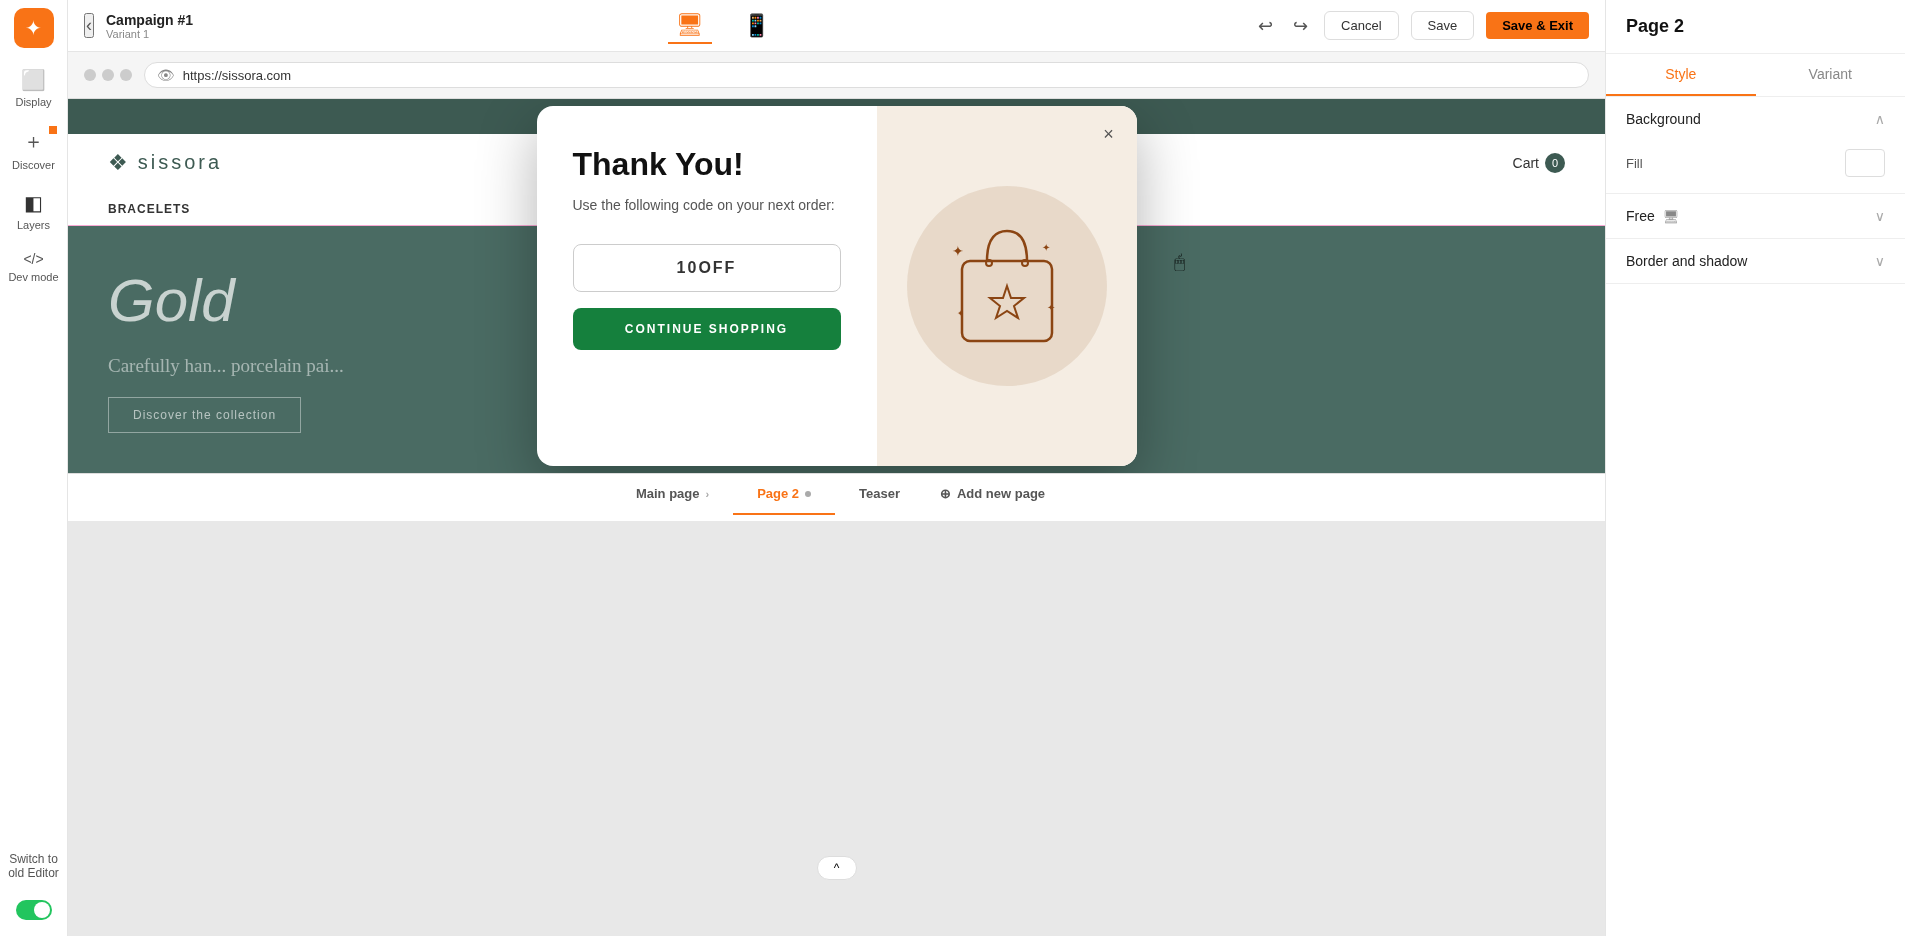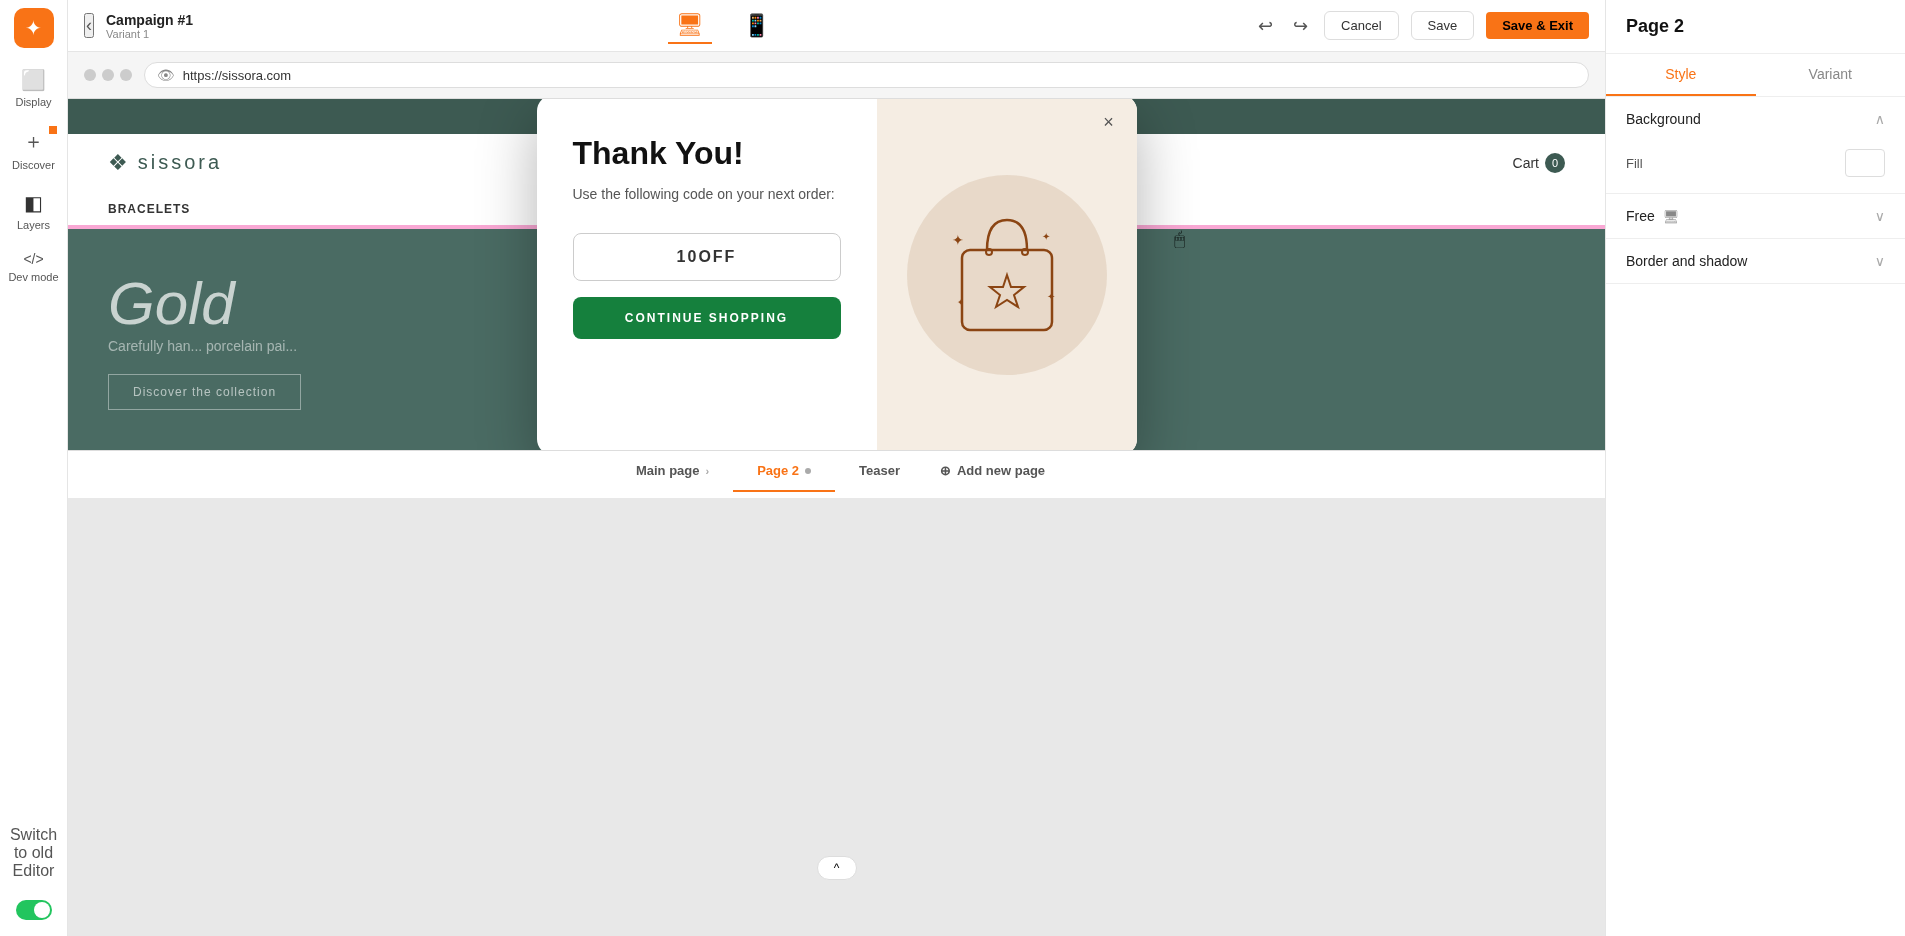--- a/index.html
+++ b/index.html
@@ -30,21 +30,21 @@
       cursor: pointer;
       width: 100%;
       gap: 4px;
       color: #555;
       font-size: 11px;
     }
     .sidebar-item .icon { font-size: 20px; color: #555; }
     .sidebar-item.active .icon { color: #333; }
     .switch-to-old {
       margin-top: auto;
-      font-size: 16px;
+      font-size: 12px;
       color: #555;
       text-align: center;
       padding: 8px 4px;
       cursor: pointer;
     }
     .toggle-wrap {
       display: flex; align-items: center; justify-content: center;
       padding: 8px 0;
     }
     .toggle {
@@ -180,40 +180,41 @@
     .site-cart { display: flex; align-items: center; gap: 6px; font-size: 14px; color: #333; }
     .cart-badge {
       background: #3d5a52; color: #fff;
       width: 20px; height: 20px; border-radius: 50%;
       display: flex; align-items: center; justify-content: center;
       font-size: 11px;
     }
     .website-nav {
       background: #fff;
       padding: 8px 40px;
-      border-bottom: 4px solid #f9a8d4;
+      border-bottom: 1px solid #f9a8d4;
     }
     .nav-item { font-size: 12px; font-weight: 600; letter-spacing: 1px; color: #333; }
 
     
     .hero-section {
       padding: 40px;
       position: relative;
     }
     .hero-title {
       font-size: 60px;
       font-weight: 300;
       color: rgba(255,255,255,0.7);
       font-style: italic;
     }
     .hero-desc {
       color: rgba(255,255,255,0.5);
-      font-size: 14px;
-      margin-top: 0;
+      font-size: 19px;
+      margin-top: 20px;
       max-width: 300px;
+      font-family: Liberation Serif, serif;
     }
     .hero-btn {
       margin-top: 20px;
       border: 1px solid rgba(255,255,255,0.4);
       color: rgba(255,255,255,0.6);
       background: none;
       padding: 10px 24px;
       font-size: 12px;
       cursor: pointer;
       letter-spacing: 1px;

